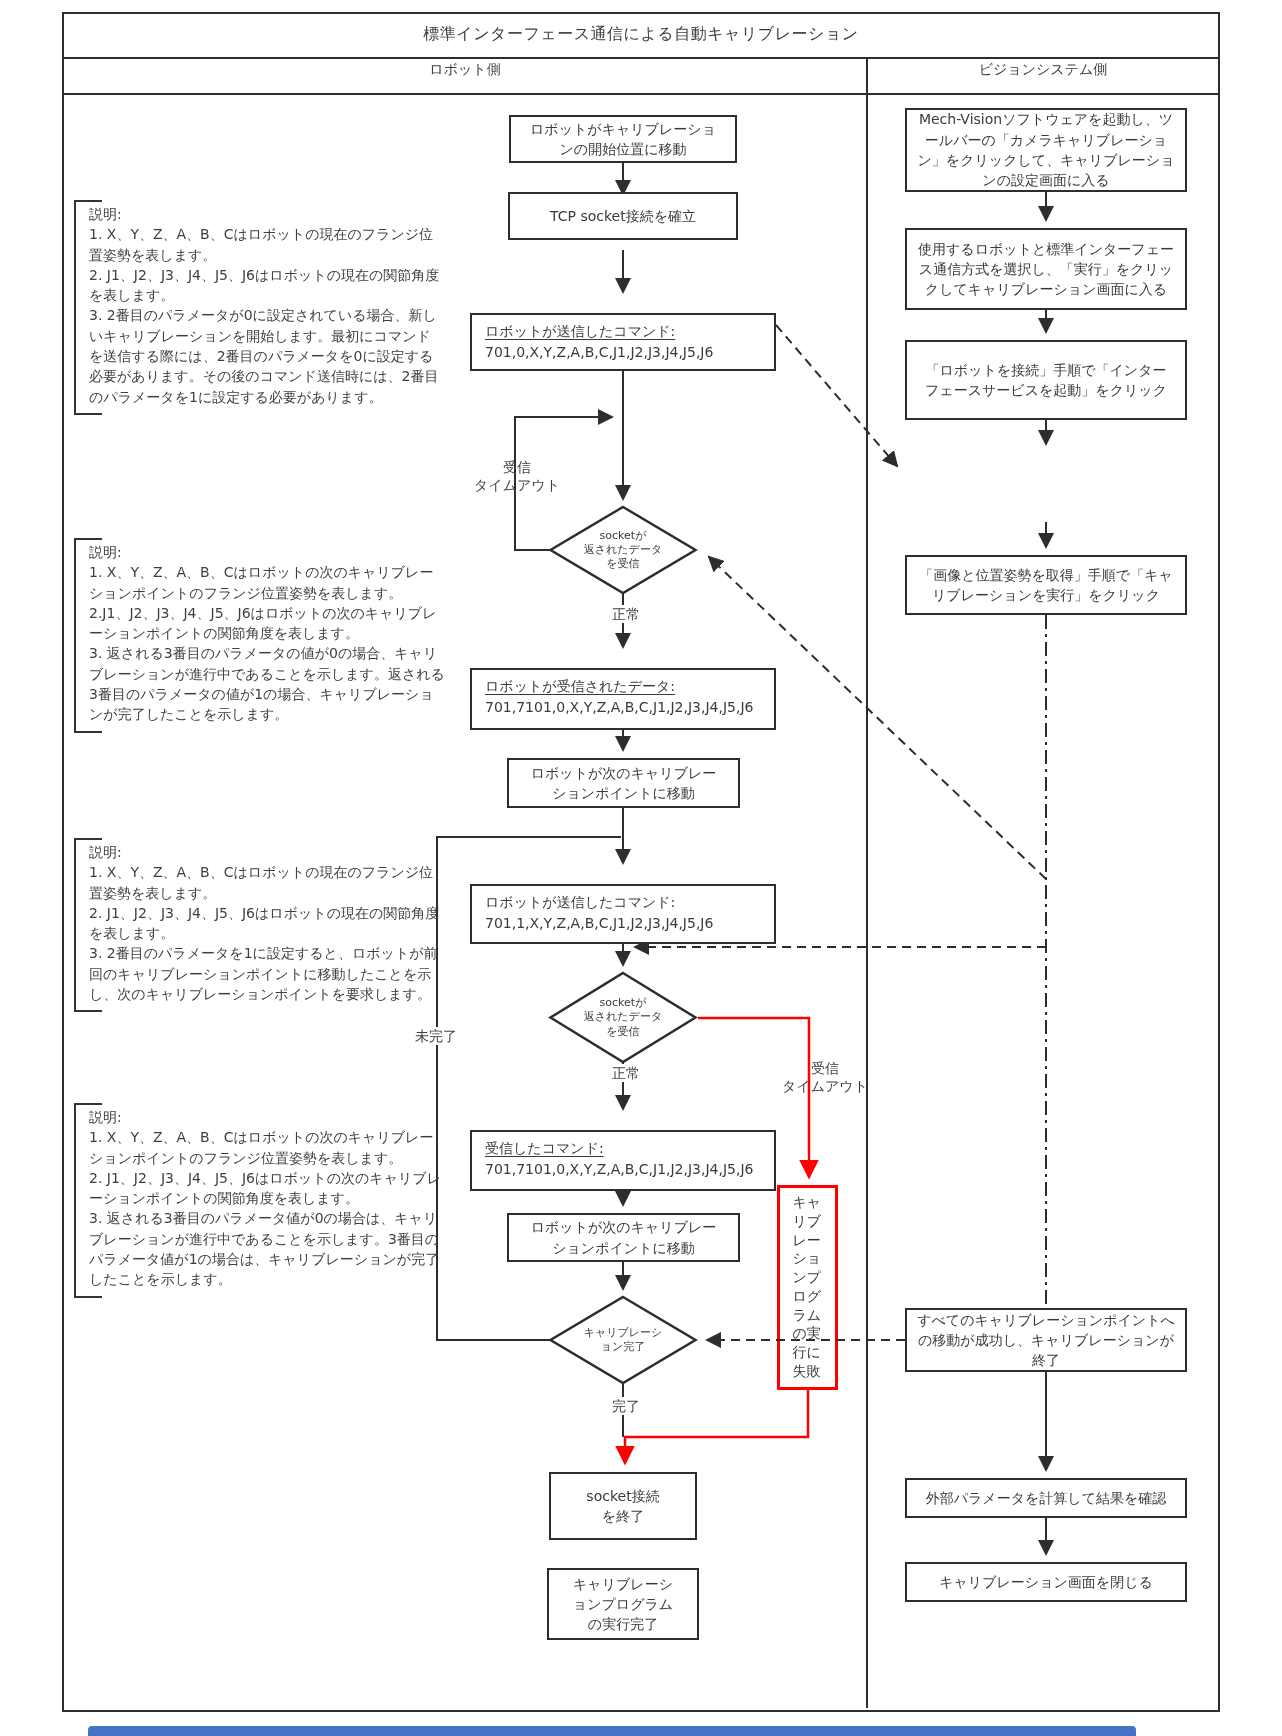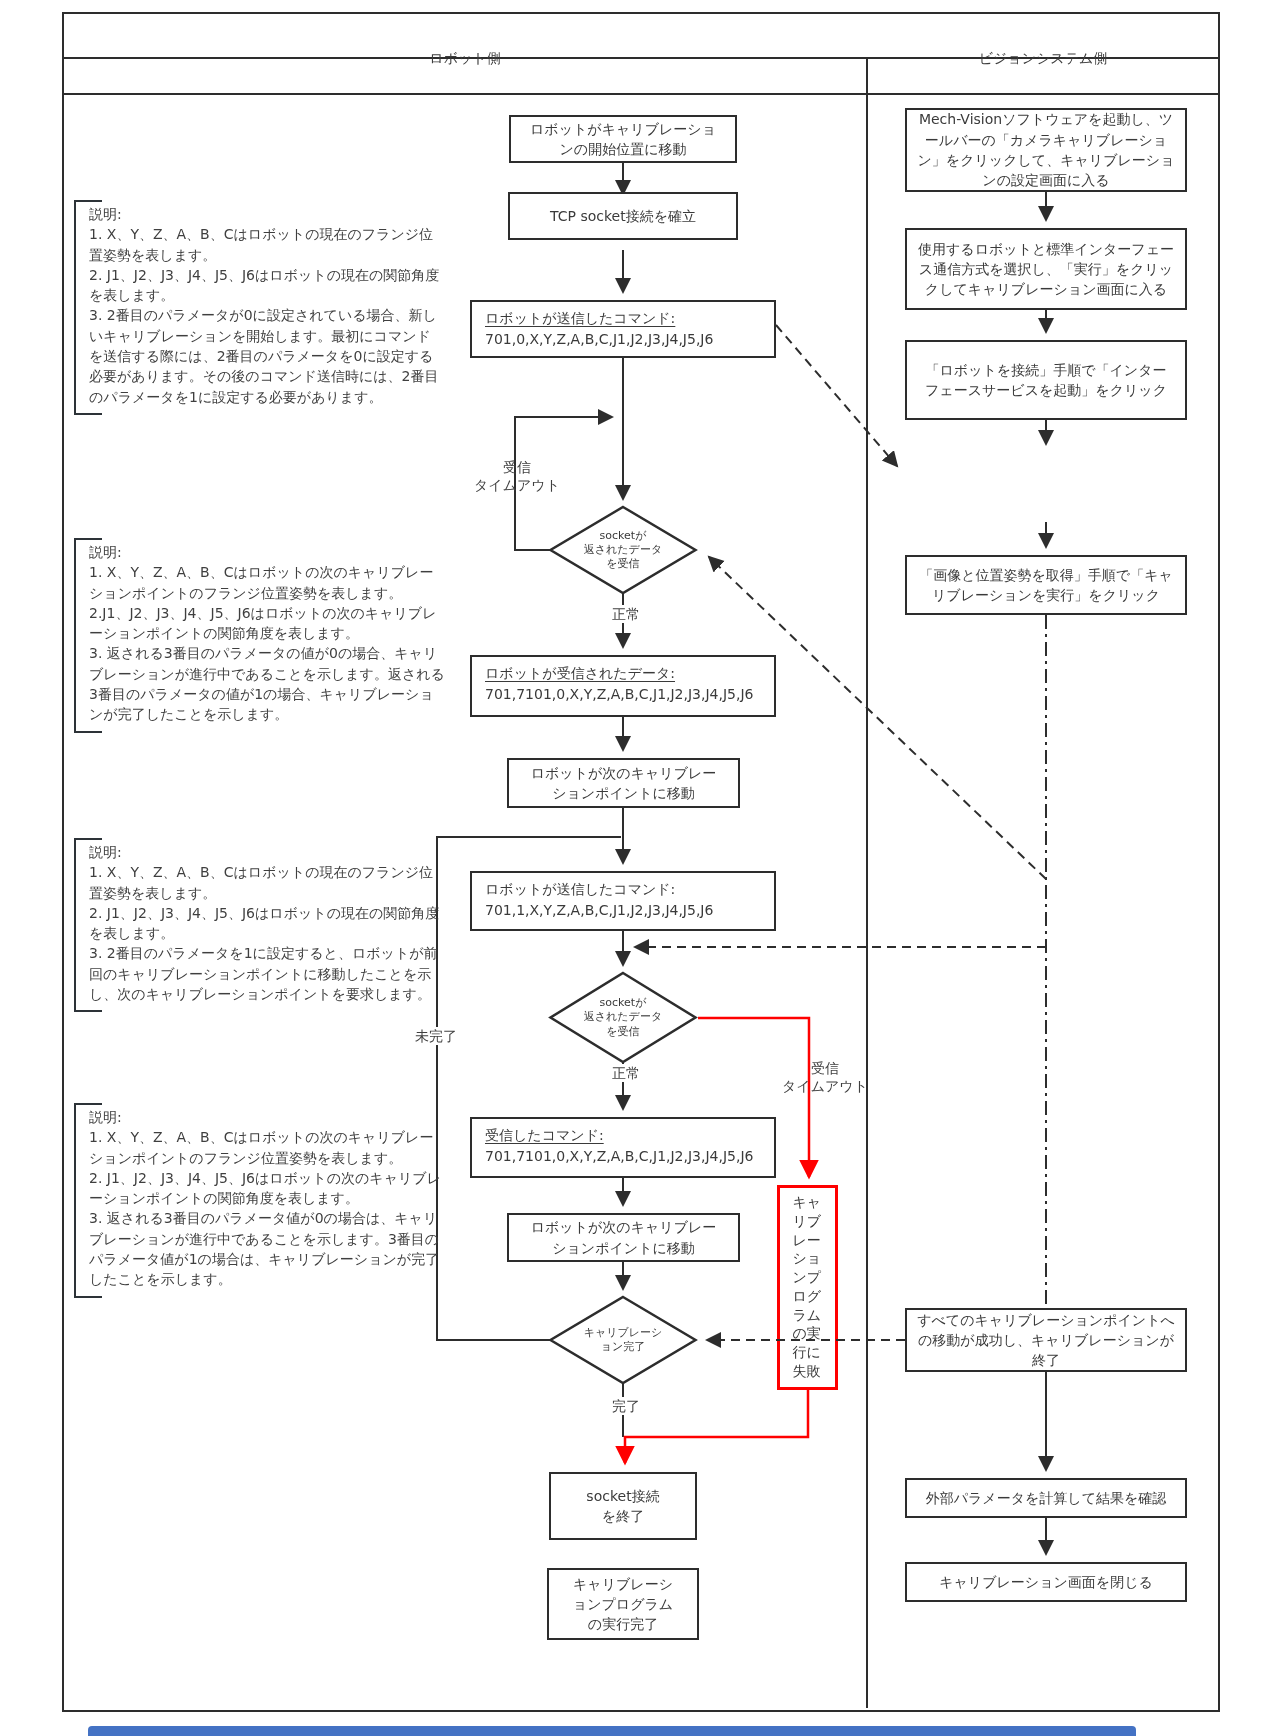--- a/index.html
+++ b/index.html
@@ -6,54 +6,55 @@
   #canvas{position:relative;width:1282px;height:1736px;background:#fff;
     font-family:"DejaVu Sans","Liberation Sans",sans-serif;color:#3a3a3a;overflow:hidden;}
   .abs{position:absolute;}
   svg.layer{position:absolute;left:0;top:0;pointer-events:none;}
   
   .frame{left:62px;top:12px;width:1154px;height:1696px;border:2px solid #2d2d2d;z-index:0;}
   .hline{position:absolute;background:#2d2d2d;height:2px;z-index:0;}
   .vline{position:absolute;background:#2d2d2d;width:2px;z-index:0;}
   .title{left:64px;top:12px;width:1154px;height:45px;display:flex;align-items:center;justify-content:center;
     font-size:16px;letter-spacing:.5px;color:#3c3c3c;z-index:1;}
-  .colhead{position:absolute;top:41px;height:36px;display:flex;align-items:center;justify-content:center;
+  .colhead{position:absolute;top:52px;height:36px;display:flex;align-items:center;justify-content:center;
     font-size:14px;color:#3c3c3c;z-index:1;}
   
   .note{position:absolute;left:74px;width:356px;border-left:2px solid #2d3338;padding:4px 0 8px 13px;
     font-size:14px;line-height:1.45;color:#3f3f3f;z-index:2;}
   .note:before,.note:after{content:"";position:absolute;left:0;width:26px;height:2px;background:#2d3338;}
   .note:before{top:0;} .note:after{bottom:0;}
   .pre{white-space:pre-line;}
   
   .box{position:absolute;background:#fff;border:2px solid #2d2d2d;box-sizing:border-box;
     display:flex;align-items:center;justify-content:center;text-align:center;
     font-size:14px;line-height:1.45;color:#3a3a3a;z-index:2;}
   .box.left{align-items:flex-start;justify-content:flex-start;text-align:left;
-    flex-direction:column;padding:6px 8px 12px 13px;line-height:1.5;}
+    flex-direction:column;padding:6px 8px 12px 13px;line-height:1.5;margin-top:13px;}
   .u{text-decoration:underline;text-underline-offset:3px;}
   .failbox{border:3px solid #ff0000;align-items:flex-start;padding-top:5px;}
   .failbox .inner{width:30px;margin:0 auto;word-break:break-all;line-height:1.34;text-align:left;}
   
   .lbl{position:absolute;font-size:14px;color:#3f3f3f;text-align:center;line-height:1.3;z-index:5;}
   .lbl.bg{background:#fff;}
   .diatext{position:absolute;display:flex;align-items:center;justify-content:center;text-align:center;
     font-size:11px;line-height:1.28;color:#3a3a3a;z-index:3;}
   .accentbar{left:88px;top:1726px;width:1048px;height:10px;background:#4472c4;border-radius:4px 4px 0 0;z-index:6;}
 </style>
 </head>
 <body>
 
 <div id="canvas">
 
   <div class="abs frame"></div>
   <div class="hline" style="left:62px;top:57px;width:1156px;"></div>
   <div class="hline" style="left:62px;top:93px;width:1156px;"></div>
   <div class="vline" style="left:866px;top:57px;height:1651px;"></div>
 
+  <div class="abs title">標準インターフェース通信による自動キャリブレーション</div>
   <div class="colhead" style="left:64px;width:802px;">ロボット側</div>
   <div class="colhead" style="left:868px;width:350px;">ビジョンシステム側</div>
 
   <svg class="layer" width="1282" height="1736" style="z-index:1">
     <defs>
       <marker id="mB" markerWidth="9" markerHeight="9" refX="7" refY="4" orient="auto">
         <path d="M0,0 L8,4 L0,8 z" fill="#2d2d2d"></path>
       </marker>
       <marker id="mR" markerWidth="9" markerHeight="9" refX="7" refY="4" orient="auto">
         <path d="M0,0 L8,4 L0,8 z" fill="#ff0000"></path>

